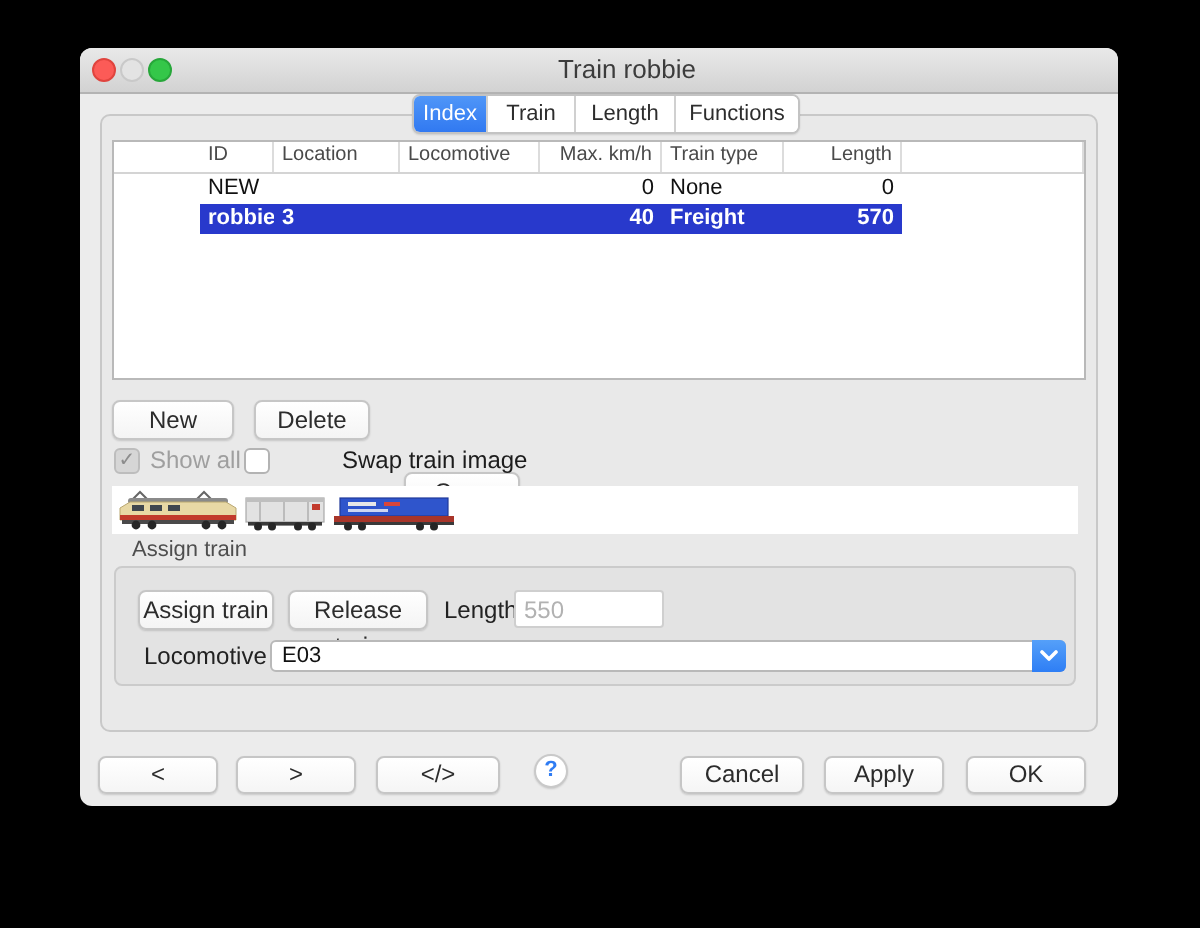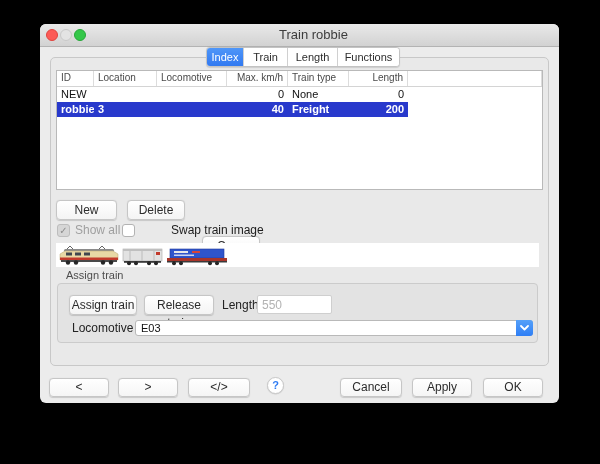--- a/index.html
+++ b/index.html
@@ -24,21 +24,21 @@
   .tabs{position:absolute;left:166px;top:23px;width:192px;height:18px;display:flex;z-index:3;
         background:#fff;border:1px solid #c3c3c3;border-radius:4px;overflow:hidden;
         box-shadow:0 .5px 1px rgba(0,0,0,.12);}
   .tab{height:18px;line-height:18px;text-align:center;font-size:11px;color:#2d2d2d;background:#fff;}
   .tab + .tab{border-left:1px solid #d0d0d0;box-sizing:border-box;}
   .tab.sel{background:linear-gradient(#4f96f8,#3179f1);color:#fff;}
   .t0{width:36px}.t1{width:44px}.t2{width:50px}.t3{width:62px}
   
   .table{position:absolute;left:16px;top:46px;width:487px;height:120px;background:#fff;
          border:1px solid #b9b9b9;box-sizing:border-box;overflow:hidden;}
-  .trow{display:grid;grid-template-columns:37px 63px 70px 61px 61px 59px 1fr;height:15px;}
+  .trow{display:grid;grid-template-columns:37px 63px 70px 61px 61px 59px 1fr;height:15px;padding-left:43px;}
   .thead{border-bottom:1px solid #d4d4d4;height:15px;}
   .thead .cell{font-size:10px;color:#4a4a4a;border-right:1px solid #dcdcdc;}
   .cell{line-height:14px;padding:0 4px;white-space:nowrap;overflow:hidden;box-sizing:border-box;}
   .body-row .cell{font-size:11px;color:#111;}
   .num{text-align:right;}
   .row-sel .cell{background:#2839cc;color:#fff;font-weight:bold;}
   .row-sel .cell.filler{background:#fff;}
   
   .btn{position:absolute;height:20px;background:linear-gradient(#ffffff,#f4f4f4);
        border:1px solid #c6c6c6;border-radius:4px;box-sizing:border-box;
@@ -121,21 +121,21 @@
         <div class="cell">None</div>
         <div class="cell num">0</div>
         <div class="cell filler"></div>
       </div>
       <div class="trow body-row row-sel">
         <div class="cell">robbie</div>
         <div class="cell">3</div>
         <div class="cell"></div>
         <div class="cell num">40</div>
         <div class="cell">Freight</div>
-        <div class="cell num">200</div>
+        <div class="cell num">570</div>
         <div class="cell filler"></div>
       </div>
     </div>
 
     <div class="btn" style="left:16px;top:176px;width:61px;">New</div>
     <div class="btn" style="left:87px;top:176px;width:58px;">Delete</div>
     <div class="btn" style="left:162px;top:176px;width:58px;margin-top:36px;">Copy</div>
 
     <div class="check-row" style="left:17px;top:199px;">
       <div class="cbox checked-disabled">

